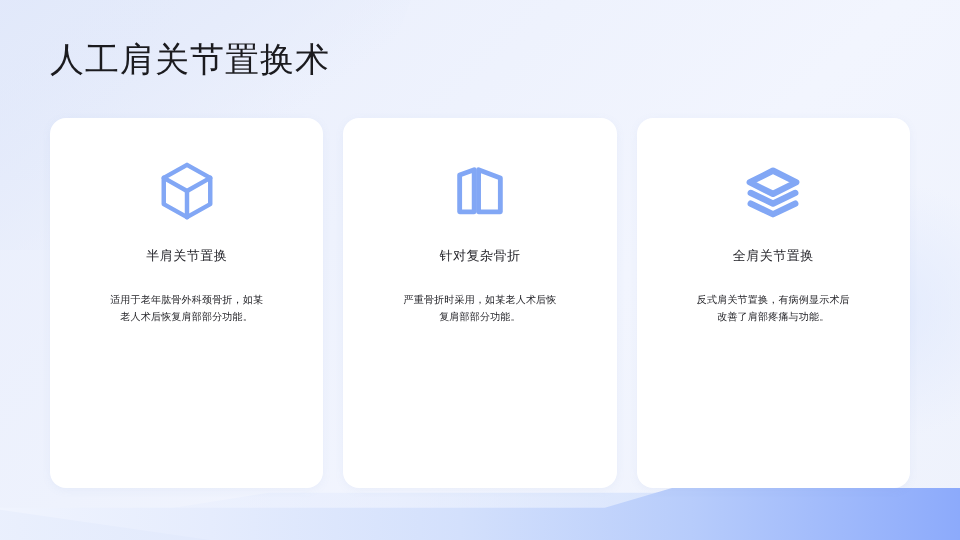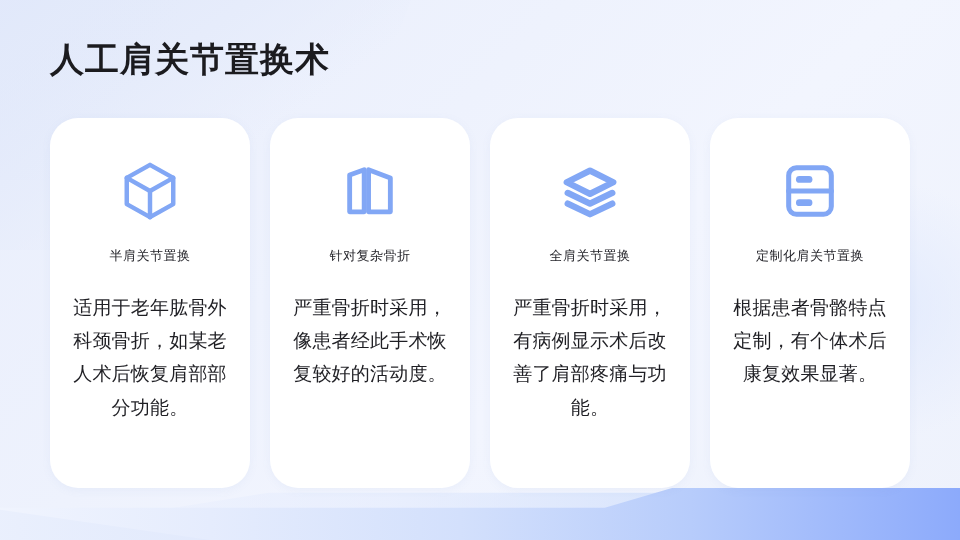--- a/index.html
+++ b/index.html
@@ -82,38 +82,38 @@
 
   
   .title {
     position: absolute;
     left: 50px;
     top: 38px;
     font-size: 34px;
     line-height: 1.25;
     letter-spacing: 1px;
     color: #1b1b1f;
-    font-weight: 700;
+    font-weight: 400;
     white-space: nowrap;
   }
 
   
   .cards {
     position: absolute;
     left: 50px;
     top: 118px;
     width: 860px;
     height: 370px;
     display: flex;
     gap: 20px;
   }
   .card {
     flex: 1 1 0;
     background: #ffffff;
-    border-radius: 28px;
+    border-radius: 16px;
     box-shadow: 0 2px 10px rgba(120,140,200,.07);
     display: flex;
     flex-direction: column;
     align-items: center;
     padding: 40px 14px 0 14px;
     box-sizing: border-box;
   }
   .card-icon {
     width: 66px;
     height: 66px;
@@ -126,21 +126,21 @@
   .card-heading {
     font-size: 13px;
     color: #24242a;
     letter-spacing: .5px;
     margin-bottom: 26px;
     text-align: center;
     line-height: 1.3;
     white-space: nowrap;
   }
   .card-body {
-    font-size: 19px;
+    font-size: 10px;
     color: #1f1f24;
     line-height: 1.75;
     text-align: center;
     letter-spacing: .2px;
     max-width: 160px;
   }
 </style>
 </head>
 <body>
 
@@ -172,42 +172,30 @@
     </div>
 
     <div class="card">
       <div class="card-icon">
         <svg width="62" height="62" viewBox="0 0 64 64" fill="none" stroke="#82a7f5" stroke-width="5" stroke-linecap="round" stroke-linejoin="round">
           <path d="M26 10 L11 15.5 L11 53.5 L26 53.5 Z"></path>
           <path d="M30.5 10 L53 18.5 L53 53.5 L30.5 53.5 Z"></path>
         </svg>
       </div>
       <div class="card-heading">针对复杂骨折</div>
-      <div class="card-body">严重骨折时采用，像患者经此手术恢复较好的活动度。</div>
+      <div class="card-body">严重骨折时采用，如某老人术后恢复肩部部分功能。</div>
     </div>
 
     <div class="card">
       <div class="card-icon">
         <svg width="62" height="62" viewBox="0 0 64 64" fill="none" stroke="#82a7f5" stroke-width="6.5" stroke-linecap="round" stroke-linejoin="round">
           <path d="M32 11 L56 23 L32 35 L8 23 Z"></path>
           <path d="M9 34 L32 45 L55 34"></path>
           <path d="M9 45 L32 56 L55 45"></path>
         </svg>
       </div>
       <div class="card-heading">全肩关节置换</div>
-      <div class="card-body">严重骨折时采用，有病例显示术后改善了肩部疼痛与功能。</div>
+      <div class="card-body">反式肩关节置换，有病例显示术后改善了肩部疼痛与功能。</div>
     </div>
 
-    <div class="card">
-      <div class="card-icon">
-        <svg width="62" height="62" viewBox="0 0 64 64" fill="none" stroke="#82a7f5" stroke-width="5.2" stroke-linecap="round" stroke-linejoin="round">
-          <rect x="10" y="8" width="44" height="48" rx="8"></rect>
-          <path d="M10 32 L54 32"></path>
-          <path d="M21 20 L31 20" stroke-width="7"></path>
-          <path d="M21 44 L31 44" stroke-width="7"></path>
-        </svg>
-      </div>
-      <div class="card-heading">定制化肩关节置换</div>
-      <div class="card-body">根据患者骨骼特点定制，有个体术后康复效果显著。</div>
-    </div>
 
   </div>
 </div>
 
 </body></html>

